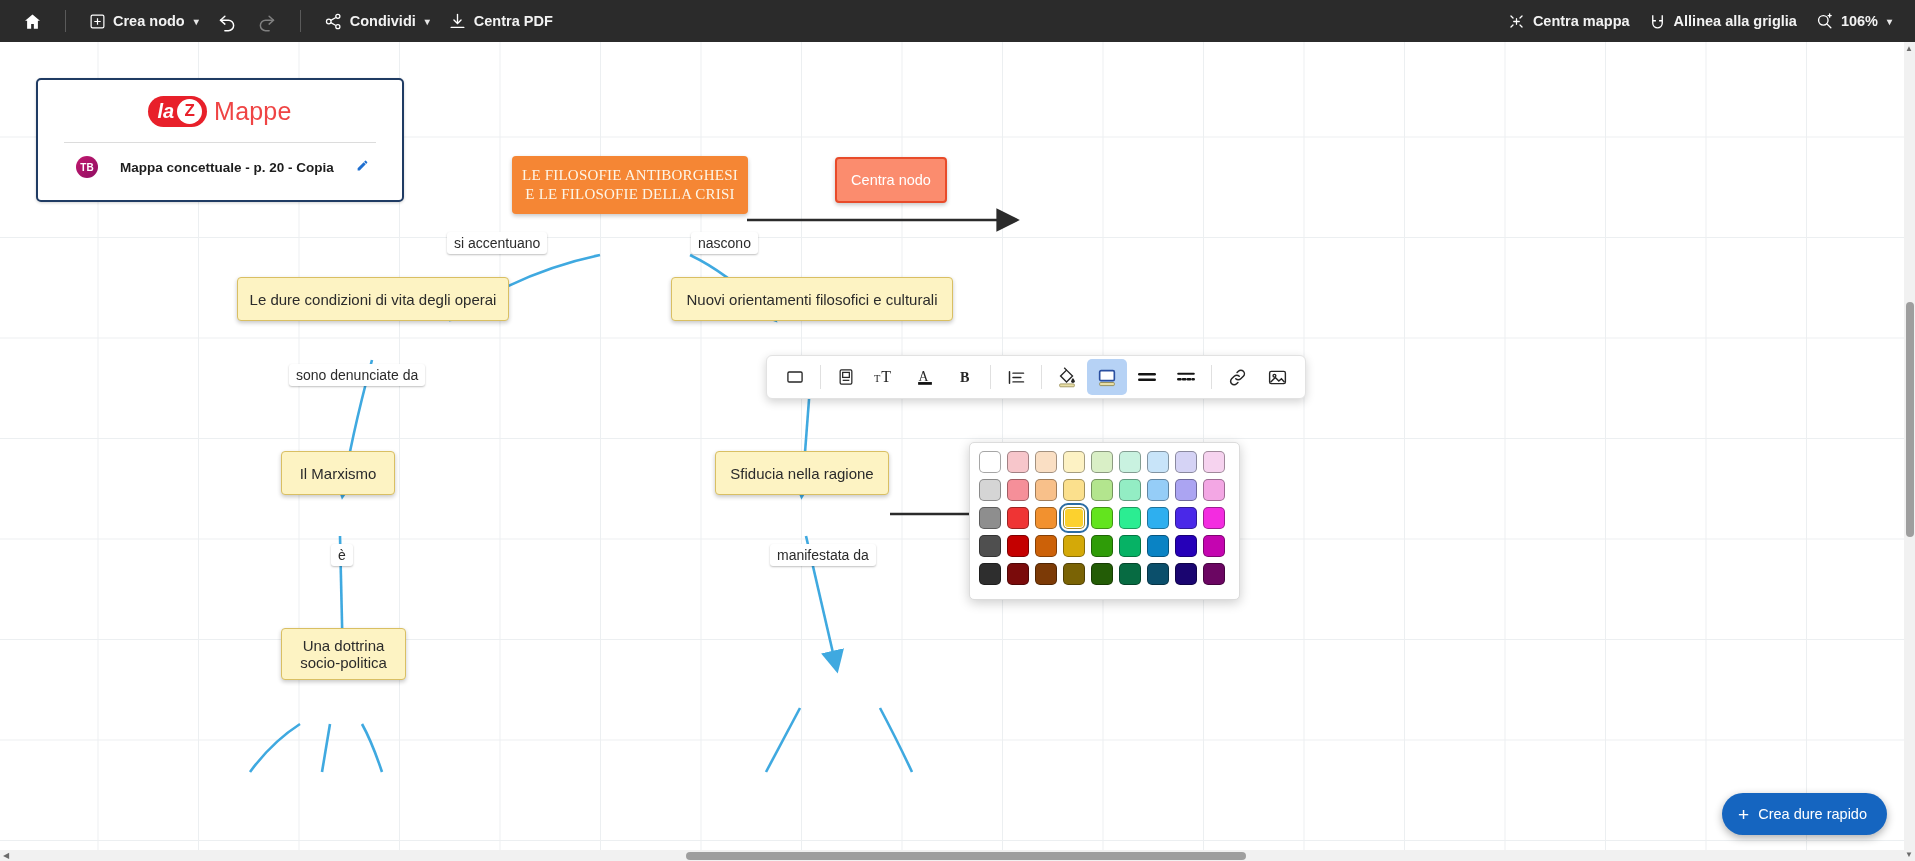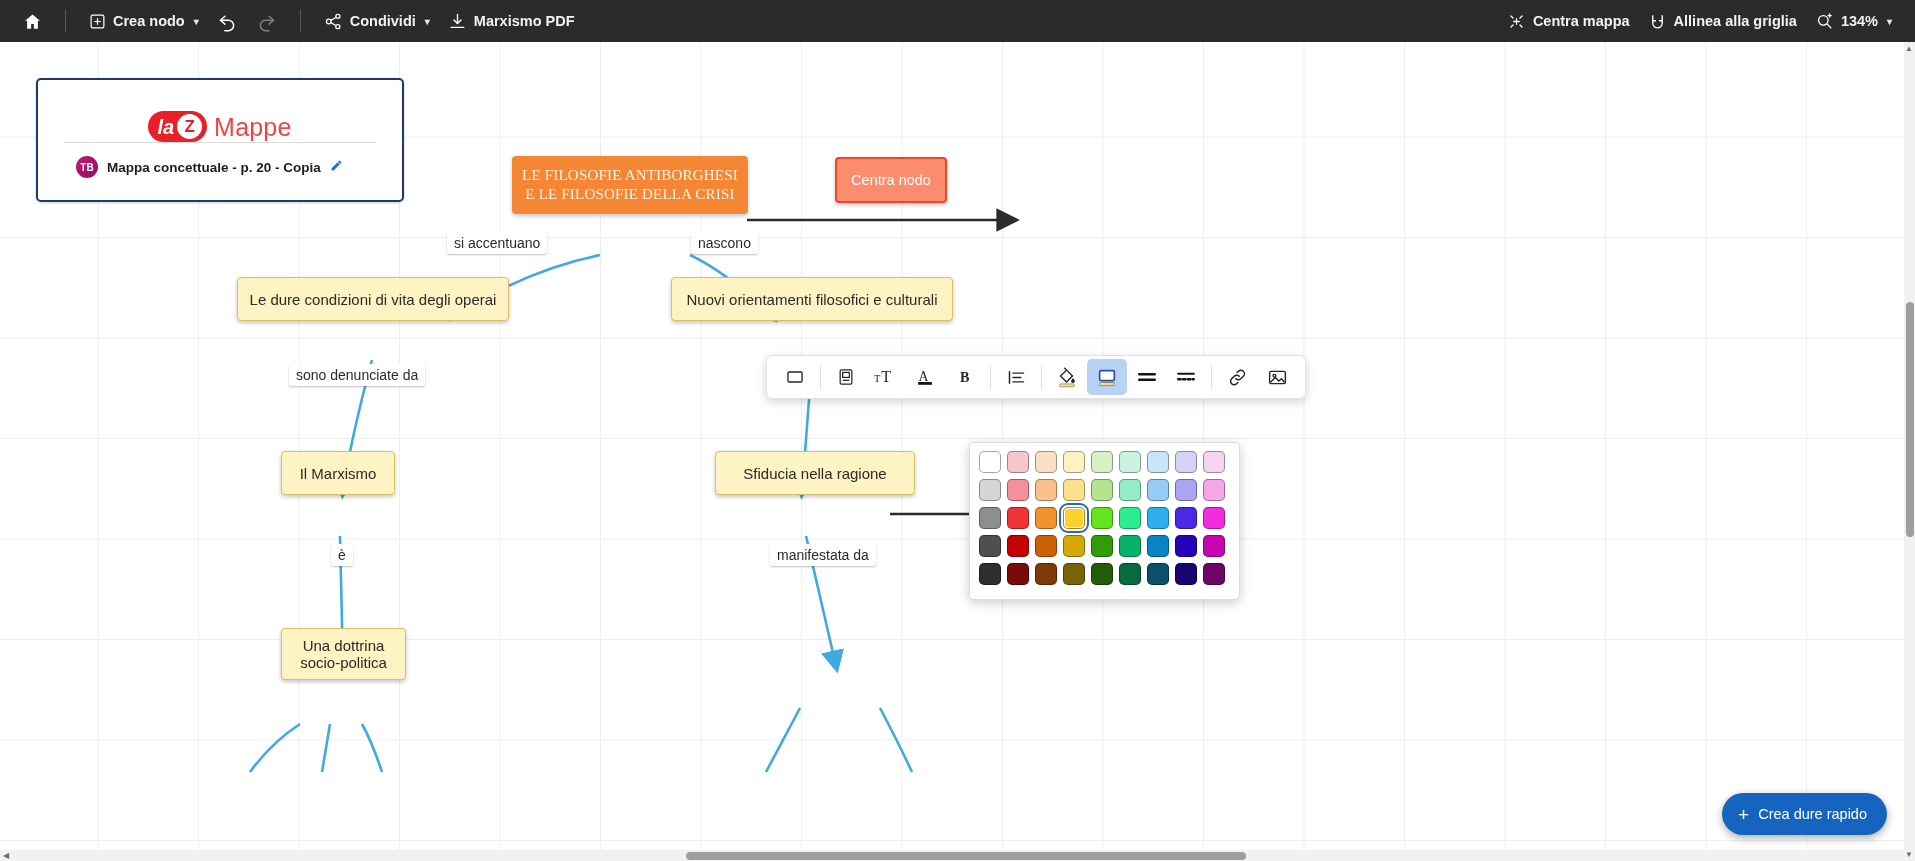--- a/index.html
+++ b/index.html
@@ -39,33 +39,33 @@
     overflow: hidden;
   }
   svg.edges { position: absolute; left: 0; top: 0; width: 1915px; height: 819px; }
 
   
   .titlecard {
     position: absolute; left: 36px; top: 36px; width: 368px; height: 124px;
     background: #fff; border: 2px solid #1f3b63; border-radius: 5px;
     box-shadow: 0 1px 3px rgba(0,0,0,.18); z-index: 20;
   }
-  .logo-row { display:flex; align-items:flex-end; justify-content:center; height: 62px; gap: 7px; }
+  .logo-row { display:flex; align-items:center; justify-content:center; height: 62px; gap: 7px; }
   .logo-pill {
     display:flex; align-items:center; gap: 3px;
     background: #e8202a; border-radius: 999px; padding: 3px 5px 3px 9px;
   }
   .logo-la { color:#fff; font-size: 20px; font-weight: bold; font-style: italic; line-height: 1; }
   .logo-z {
     width: 25px; height: 25px; border-radius: 50%; background:#fff; color:#e8202a;
     font-size: 17px; font-weight: bold; display:flex; align-items:center; justify-content:center;
   }
   .logo-word { font-size: 25px; color: #ef4444; letter-spacing: .2px; }
   .card-div { height:1px; background:#dcdcdc; margin: 0 26px; }
-  .sub-row { display:flex; align-items:center; gap: 9px; padding: 13px 0 0 38px; }
+  .sub-row { display:flex; align-items:center; gap: 22px; padding: 13px 0 0 38px; }
   .avatar {
     width: 22px; height: 22px; border-radius: 50%;
     background: linear-gradient(135deg,#c2186e,#8f0f63); color:#fff;
     font-size: 10px; font-weight: bold; display:flex; align-items:center; justify-content:center;
   }
   .sub-text { font-size: 13.5px; font-weight: bold; color:#1d1d1d; }
   .pencil { color:#1f6fd0; font-size: 12px; }
 
   
   .node {
@@ -196,21 +196,21 @@
     </div>
 
     <div class="tb-btn">
       <span class="tb-icon">
         <svg width="19" height="19" viewBox="0 0 24 24" fill="none" stroke="#fff" stroke-width="1.7" stroke-linecap="round">
           <path d="M12 3v11"></path>
             <path d="M7.5 10 12 14.5 16.5 10"></path>
             <path d="M4 19.5h16"></path>
         </svg>
       </span>
-      <span>Marxismo PDF</span>
+      <span>Centra PDF</span>
     </div>
 
     <div class="spacer"></div>
 
     <div class="tb-btn">
       <span class="tb-icon">
         <svg width="19" height="19" viewBox="0 0 24 24" fill="none" stroke="#fff" stroke-width="1.6" stroke-linecap="round">
           <path d="M12 8.5v7M8.5 12h7"></path>
           <path d="M5 5l2.6 2.6M19 5l-2.6 2.6M5 19l2.6-2.6M19 19l-2.6-2.6"></path>
         </svg>
@@ -229,21 +229,21 @@
     </div>
 
     <div class="tb-btn">
       <span class="tb-icon">
         <svg width="19" height="19" viewBox="0 0 24 24" fill="none" stroke="#fff" stroke-width="1.7" stroke-linecap="round">
           <circle cx="10.5" cy="10.5" r="6"></circle>
             <path d="M15 15l5 5"></path>
             <path d="M16.5 4.5h4M18.5 2.5v4"></path>
         </svg>
       </span>
-      <span>134%</span>
+      <span>106%</span>
       <span class="caret">▾</span>
     </div>
   </div>
 
   <div class="canvas">
 
     <svg class="edges">
       <defs>
         <marker id="ablue" markerWidth="9" markerHeight="9" refX="6" refY="4.5" orient="auto">
           <path d="M0 0 L9 4.5 L0 9 z" fill="#3fa9e0"></path>
@@ -311,21 +311,21 @@
     </div>
 
     <div class="node node-yellow" style="left:671px; top:235px; width:282px; height:44px;">
       <span>Nuovi orientamenti filosofici e culturali</span>
     </div>
 
     <div class="node node-yellow" style="left:281px; top:409px; width:114px; height:44px;">
       <span>Il Marxismo</span>
     </div>
 
-    <div class="node node-yellow" style="left:715px; top:409px; width:200px; height:44px;">
+    <div class="node node-yellow" style="left:715px; top:409px; width:174px; height:44px;">
       <span>Sfiducia nella ragione</span>
     </div>
 
     <div class="node node-yellow" style="left:281px; top:586px; width:125px; height:52px;">
       <span style="white-space:pre-line">Una dottrina
 socio-politica</span>
     </div>
 
 
     <div class="elabel" style="left:447px; top:190px;">

